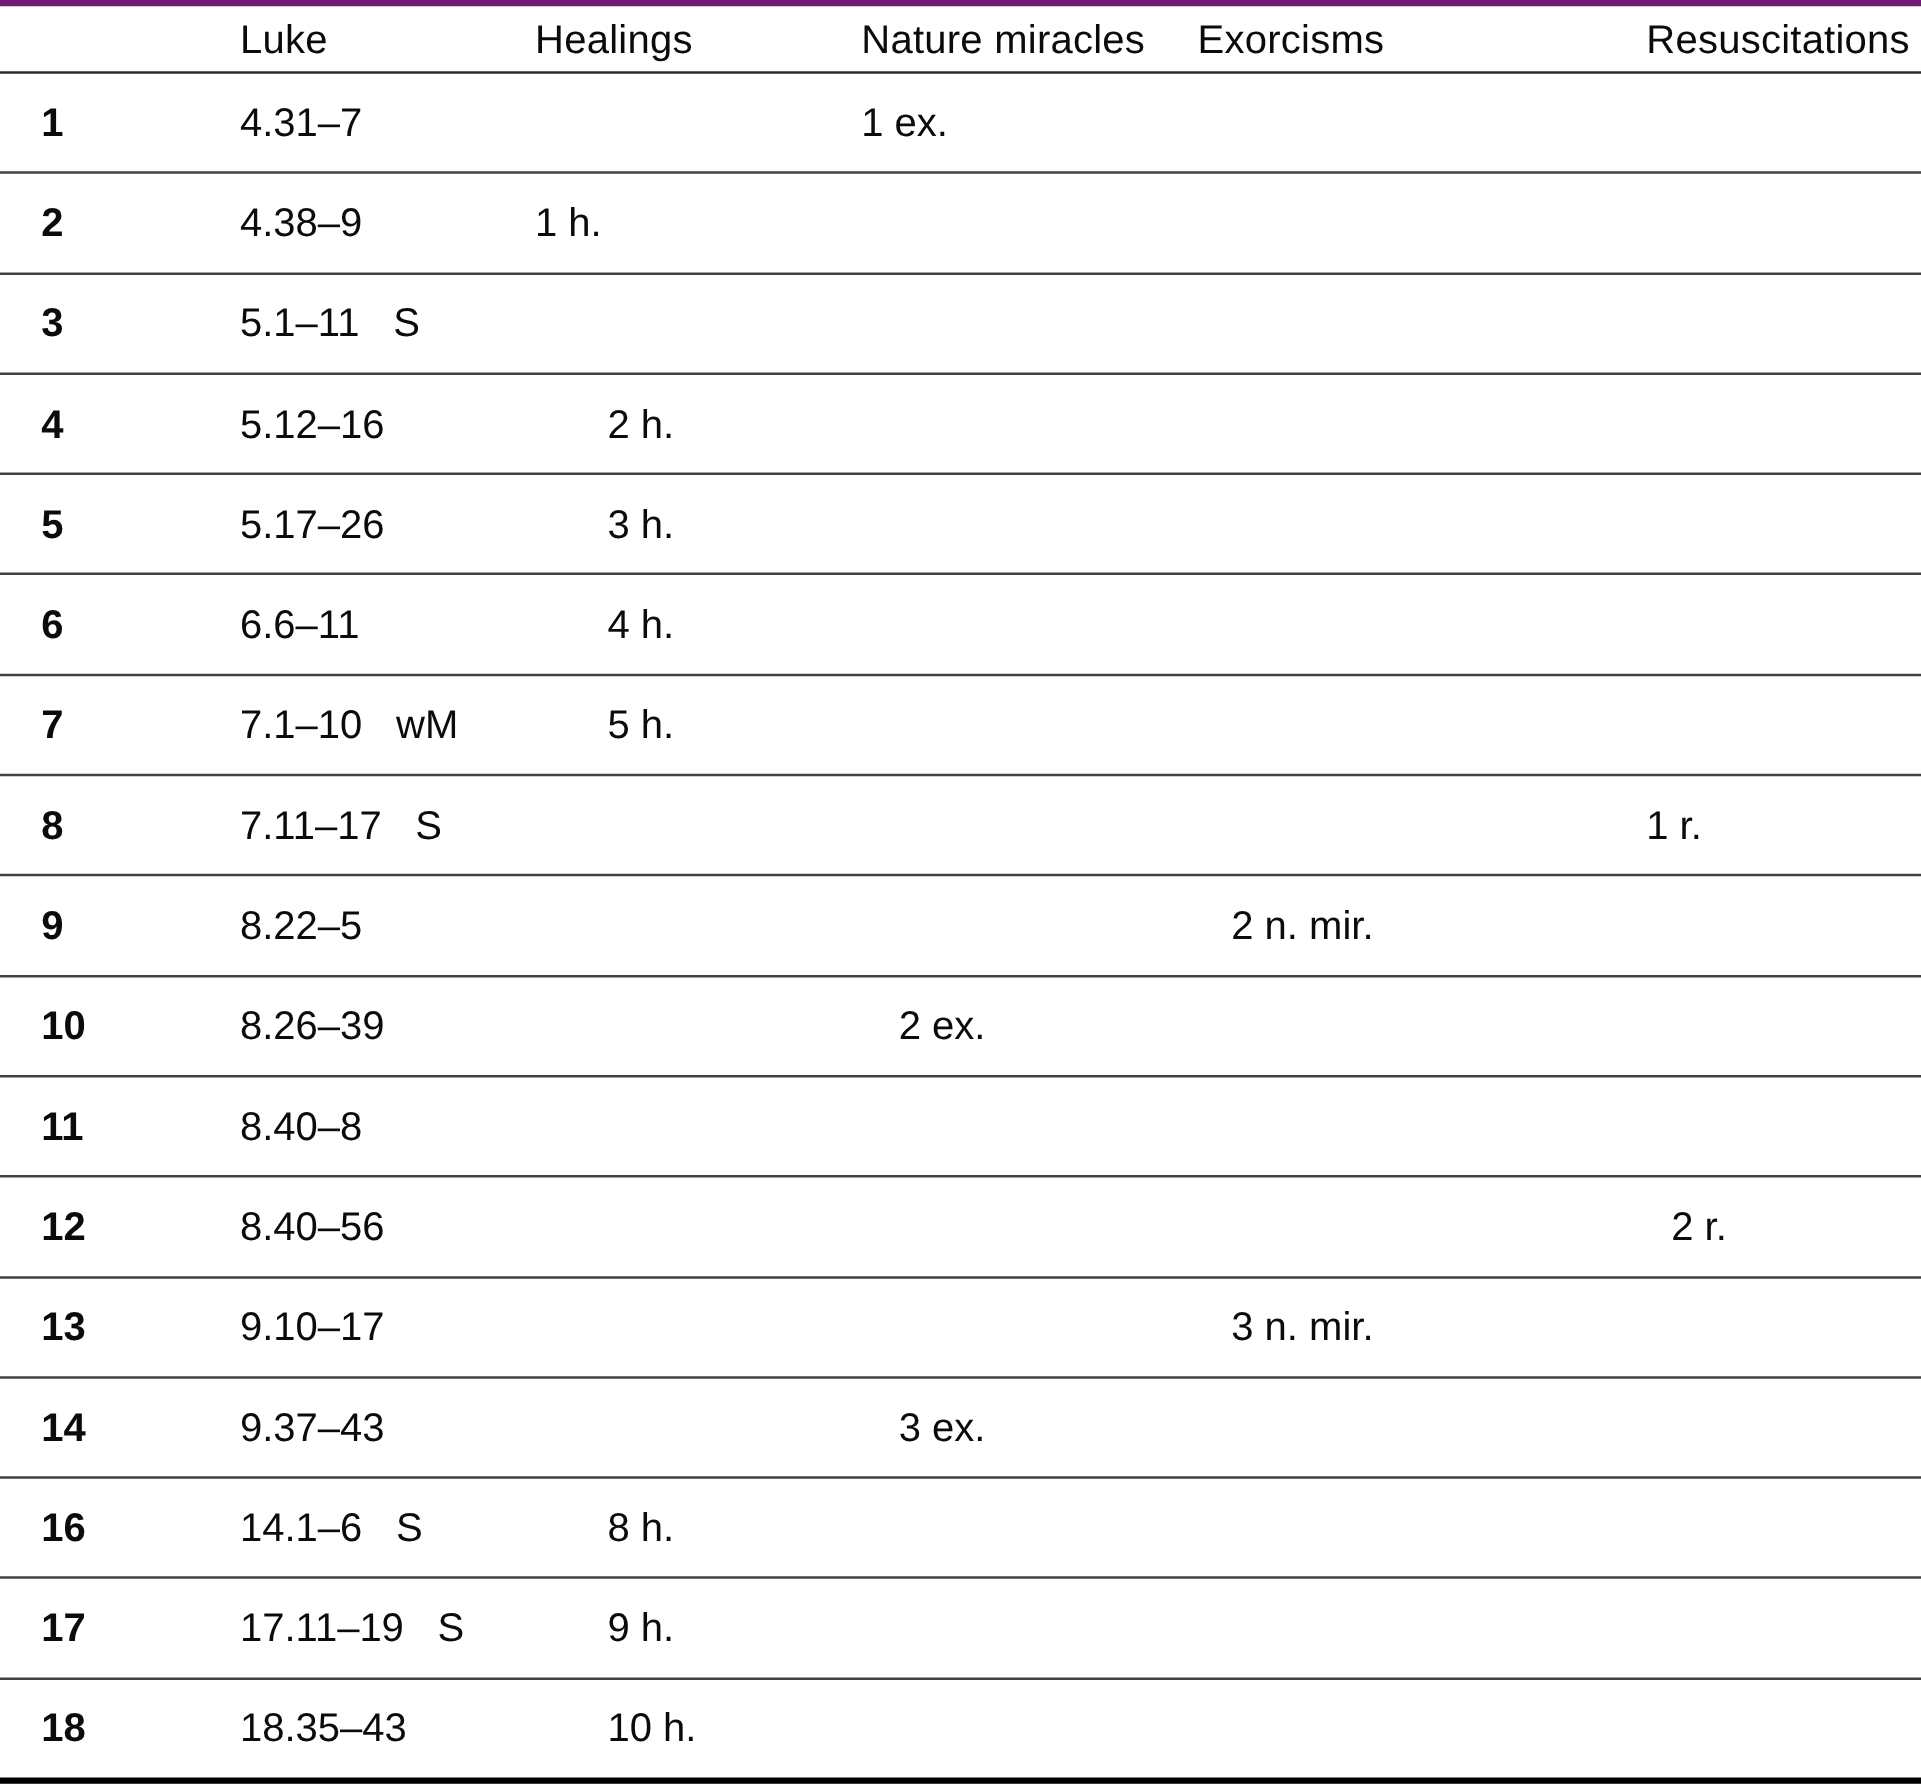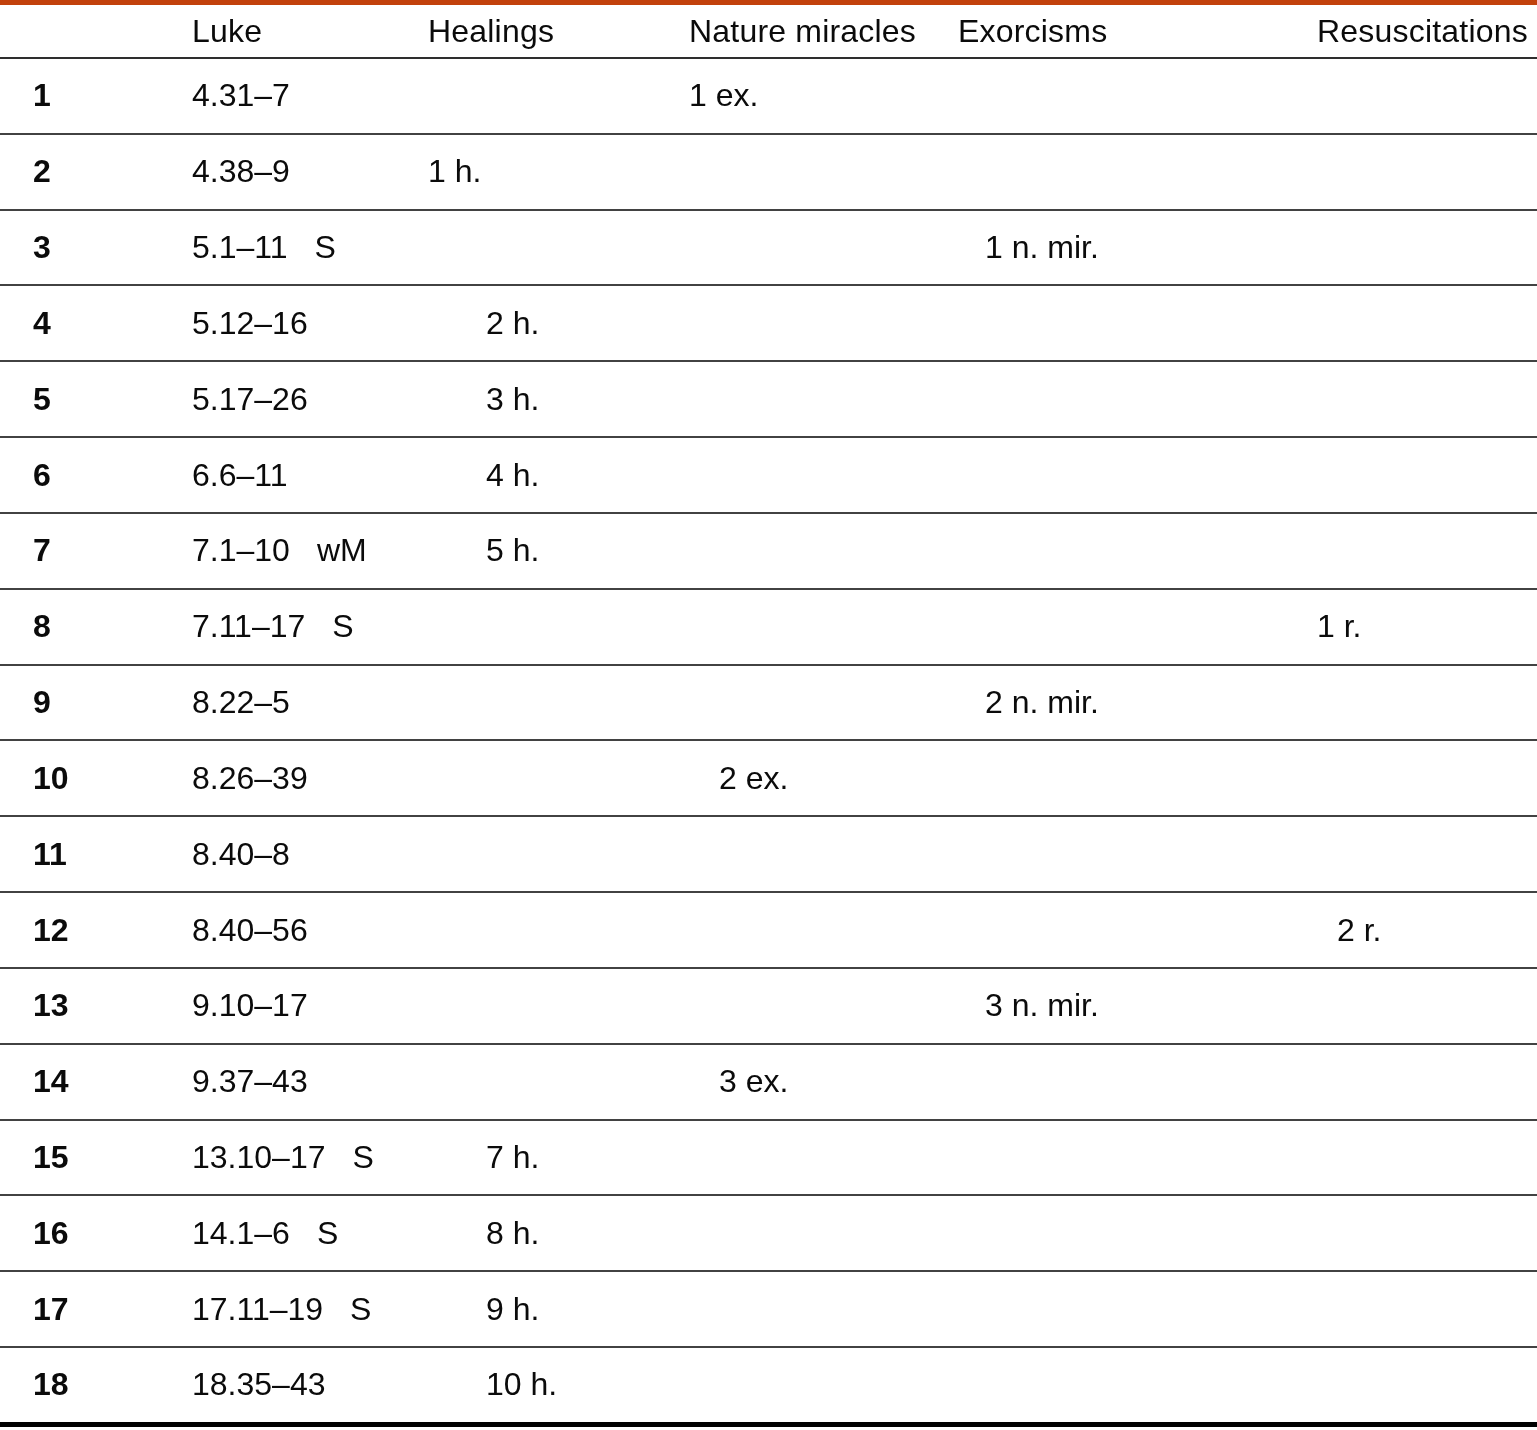--- a/index.html
+++ b/index.html
@@ -13,21 +13,21 @@
     height: 1430px;
     background: #ffffff;
     font-family: "Liberation Sans", sans-serif;
     color: #0b0b0b;
     overflow: hidden;
   }
   .mtable {
     box-sizing: border-box;
     width: 1537px;
     height: 1427px;
-    border-top: 5px solid #c2410c;
+    border-top: 5px solid #701a75;
     border-bottom: 5px solid #000000;
     display: flex;
     flex-direction: column;
   }
   .grid {
     display: grid;
     grid-template-columns: 191px 237px 261px 269px 359px auto;
     align-items: center;
   }
   .header-row {
@@ -95,21 +95,20 @@
     <div class="c c3"></div>
     <div class="c c4"></div>
     <div class="c c5"></div>
   </div>
 
   <div class="grid row">
     <div class="c c0">3</div>
     <div class="c c1"><span>5.1–11</span><span class="mark">S</span></div>
     <div class="c c2"></div>
     <div class="c c3"></div>
-    <div class="c c4">1 n. mir.</div>
     <div class="c c5"></div>
   </div>
 
   <div class="grid row">
     <div class="c c0">4</div>
     <div class="c c1"><span>5.12–16</span></div>
     <div class="c c2 indent">2 h.</div>
     <div class="c c3"></div>
     <div class="c c4"></div>
     <div class="c c5"></div>
@@ -197,28 +196,20 @@
 
   <div class="grid row">
     <div class="c c0">14</div>
     <div class="c c1"><span>9.37–43</span></div>
     <div class="c c2"></div>
     <div class="c c3 indent">3 ex.</div>
     <div class="c c4"></div>
     <div class="c c5"></div>
   </div>
 
-  <div class="grid row">
-    <div class="c c0">15</div>
-    <div class="c c1"><span>13.10–17</span><span class="mark">S</span></div>
-    <div class="c c2 indent">7 h.</div>
-    <div class="c c3"></div>
-    <div class="c c4"></div>
-    <div class="c c5"></div>
-  </div>
 
   <div class="grid row">
     <div class="c c0">16</div>
     <div class="c c1"><span>14.1–6</span><span class="mark">S</span></div>
     <div class="c c2 indent">8 h.</div>
     <div class="c c3"></div>
     <div class="c c4"></div>
     <div class="c c5"></div>
   </div>
 

